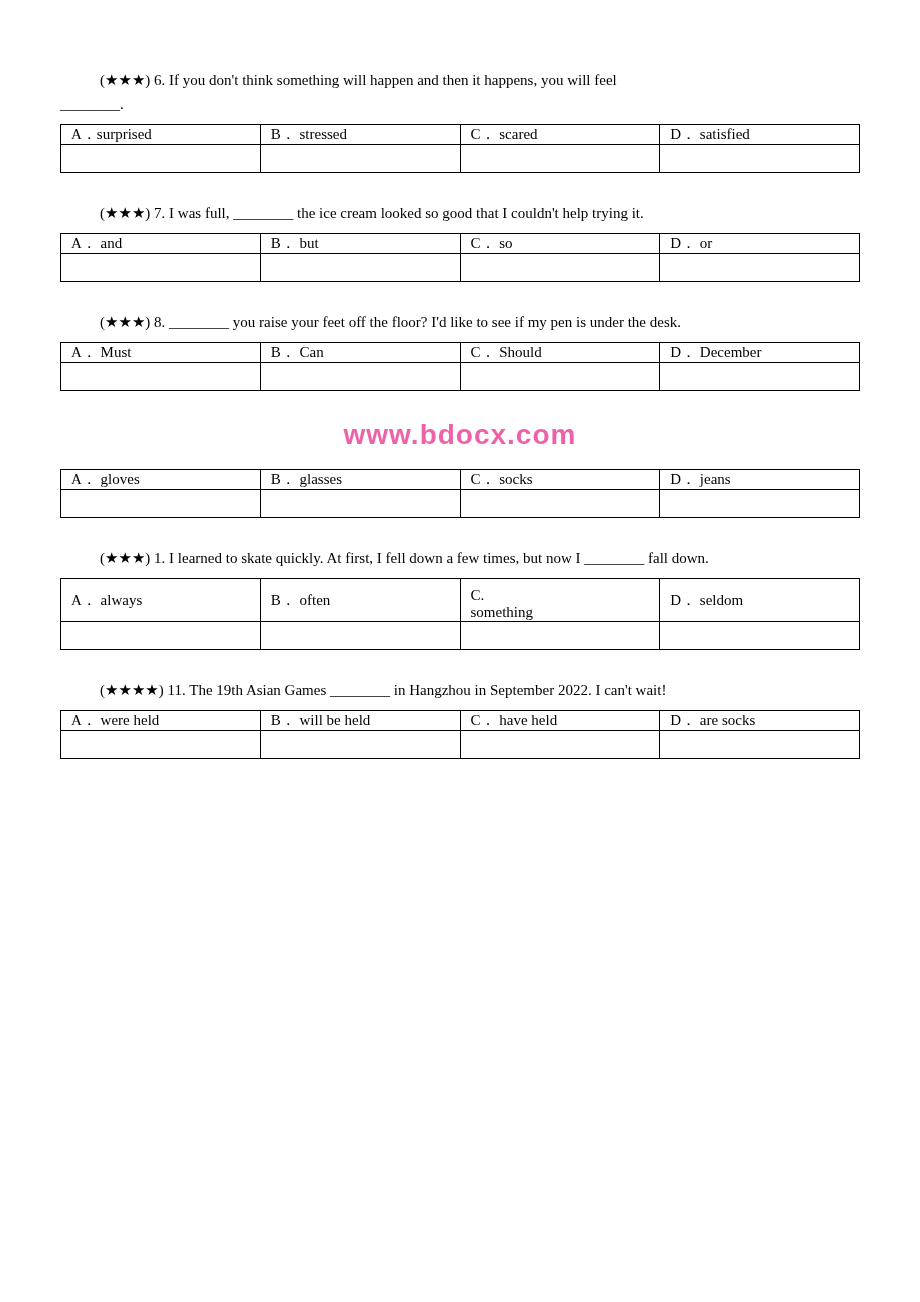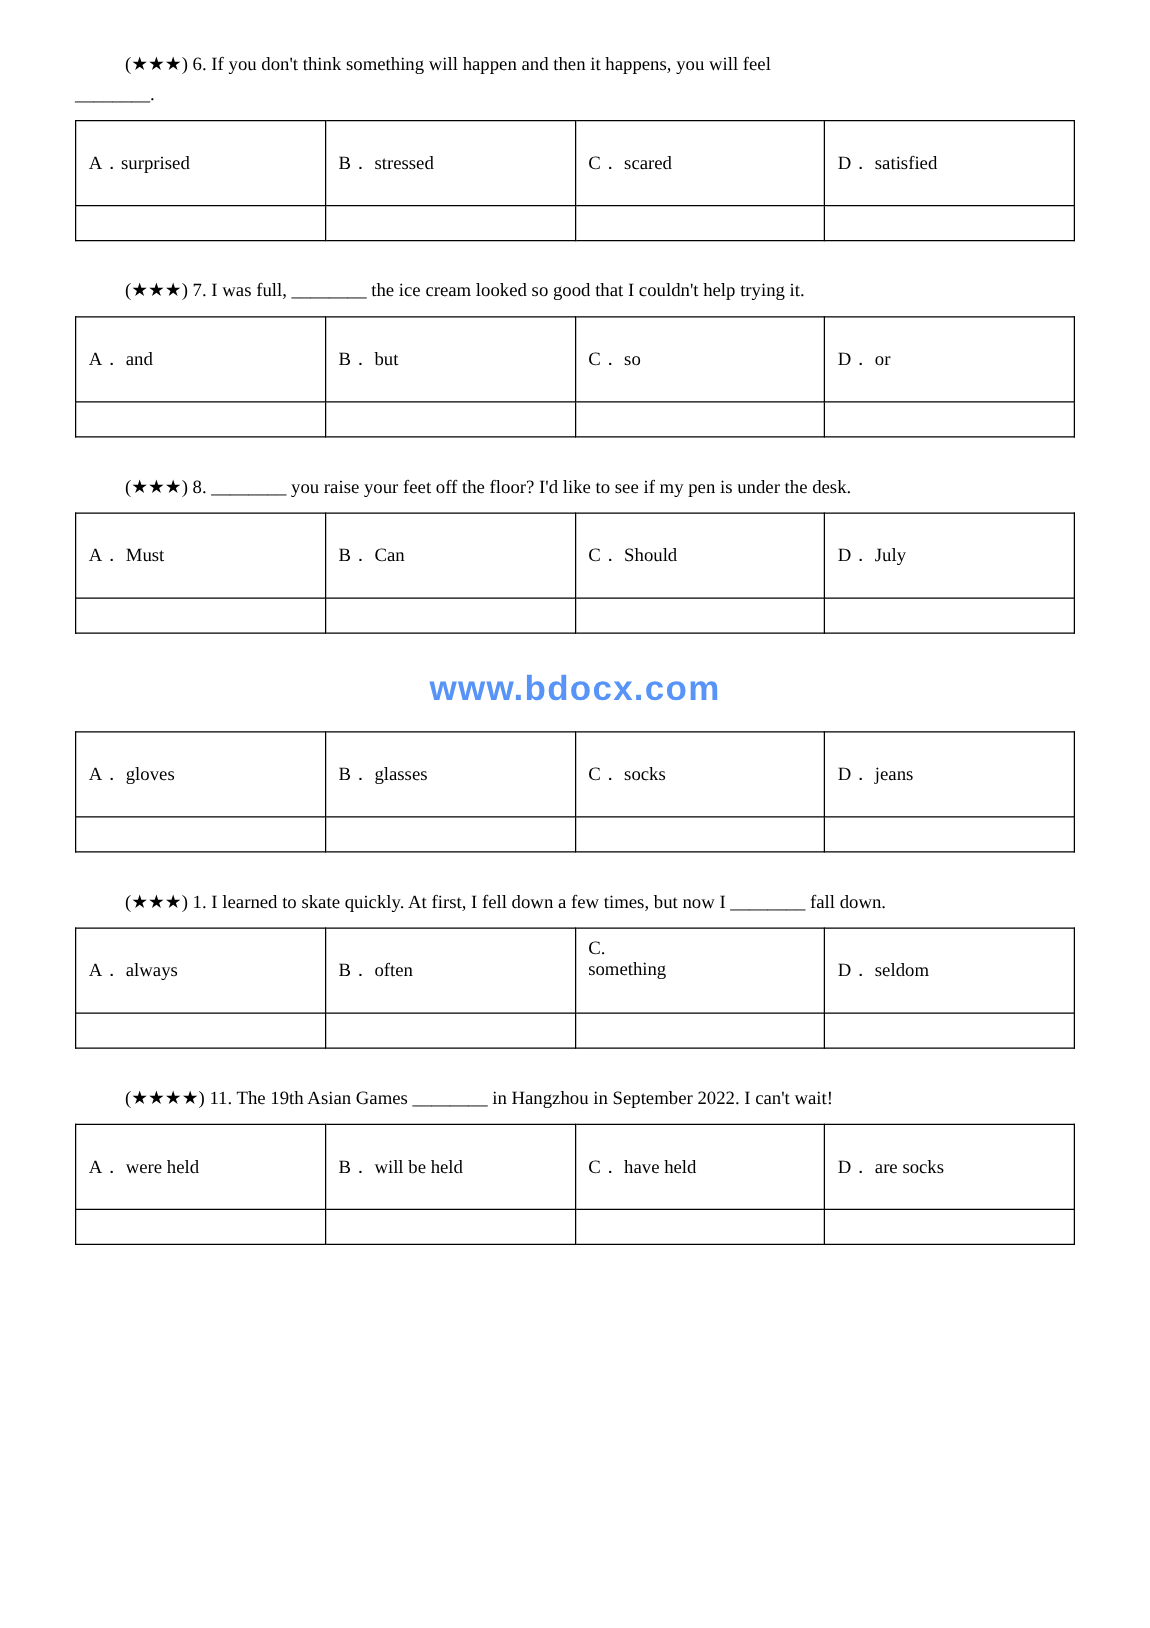--- a/index.html
+++ b/index.html
@@ -11,40 +11,41 @@
       width: 920px;
       min-height: 1302px;
       padding: 40px 60px;
     }
     .question-block {
       margin-bottom: 28px;
     }
     .question-text {
       margin-bottom: 8px;
       line-height: 1.6;
+      margin-top: 28px;
     }
     .answer-table {
       width: 100%;
       border-collapse: collapse;
       margin-bottom: 4px;
     }
     .answer-table td {
       border: 1px solid #000;
-      padding: 24px 10px;
+      padding: 0 10px;
       width: 25%;
       vertical-align: middle;
       min-height: 36px;
     }
     .answer-table tr.blank-row td {
       height: 28px;
       padding: 0;
     }
     .watermark {
       text-align: center;
-      color: #3b82f6;
+      color: #ec4899;
       font-size: 28px;
       font-family: Arial, sans-serif;
       font-weight: bold;
       letter-spacing: 1px;
       margin: 10px 0 18px 0;
       opacity: 0.85;
     }
     .indent { display: inline-block; width: 40px; }
   </style>
 </head>
@@ -97,21 +98,21 @@
 <div class="question-block">
   <div class="question-text">
     <span class="indent"></span><span>(★★★)</span> <span>8.</span> <span>________ you raise your feet off the floor? I'd like to see if my pen is under the desk.</span>
   </div>
   <table class="answer-table">
     <tbody>
         <tr>
       <td><span>A．</span>  <span>Must</span></td>
       <td><span>B．</span>  <span>Can</span></td>
       <td><span>C．</span>  <span>Should</span></td>
-      <td><span>D．</span>  <span>July</span></td>
+      <td><span>D．</span>  <span>December</span></td>
     </tr>
     <tr class="blank-row">
       <td></td>
           <td></td>
           <td></td>
           <td></td>
     </tr>
   </tbody>
     </table>
 </div>

